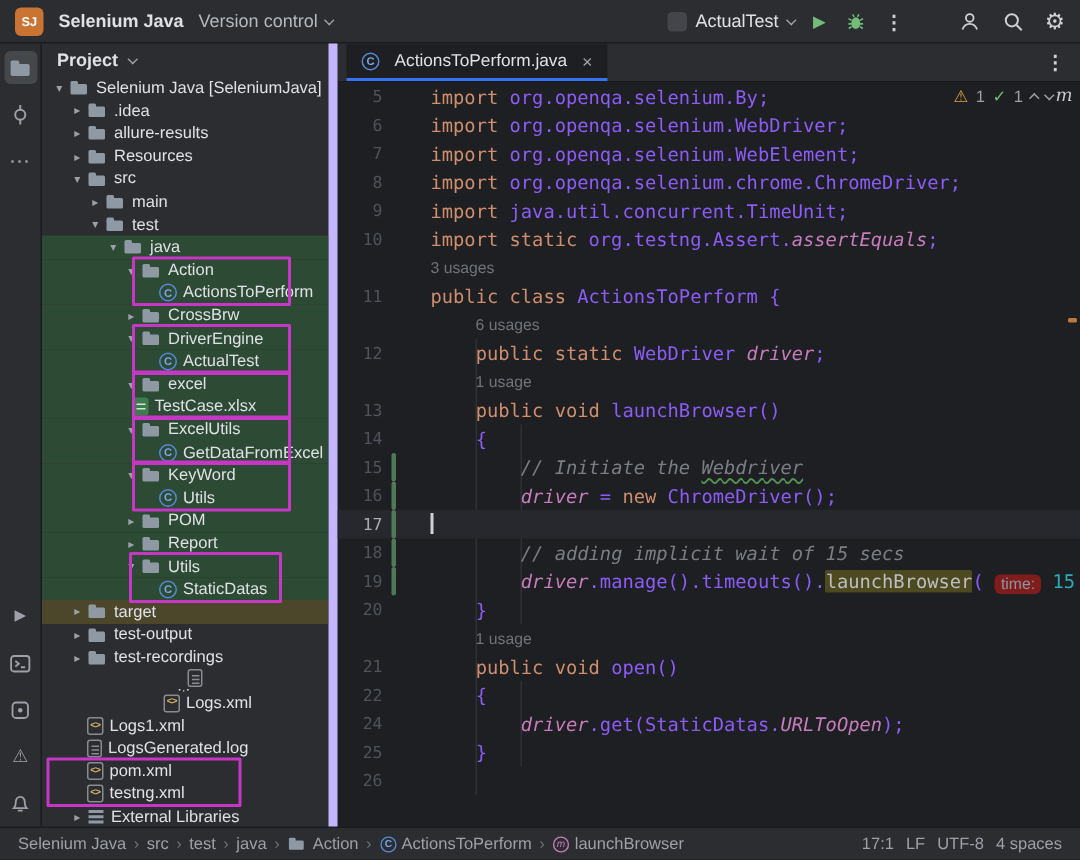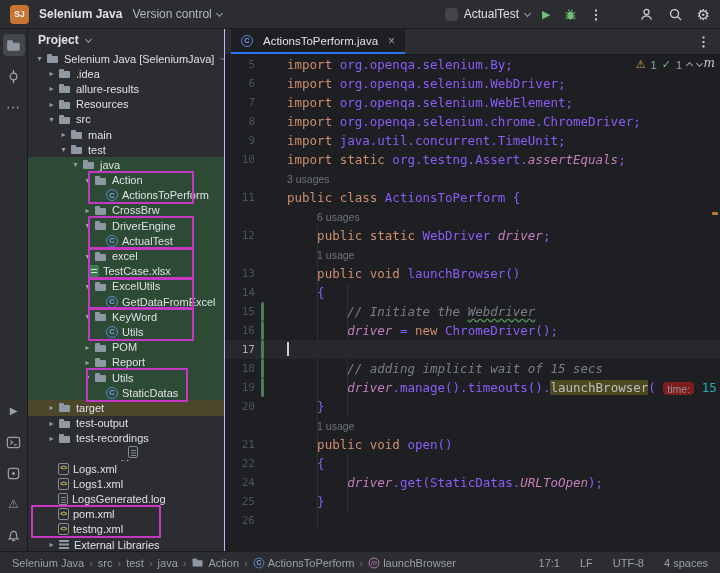--- a/index.html
+++ b/index.html
@@ -24,21 +24,21 @@
 .app{display:flex;height:522px;}
 .toolstrip{width:28px;background:#2B2D30;border-right:1px solid #1A1B1E;display:flex;flex-direction:column;align-items:center;padding:5px 0;flex:none;}
 .strip-top,.strip-bottom{display:flex;flex-direction:column;align-items:center;gap:9px;}
 .strip-spacer{flex:1;}
 .strip-btn{width:22px;height:22px;border-radius:4px;display:flex;align-items:center;justify-content:center;color:#9DA0A8;}
 .strip-btn.active{background:#45484B;color:#DFE1E5;}
 .gsvg{width:15px;height:15px;display:block;}
 .gtxt{line-height:1;}
 
 
-.project-panel{width:197px;background:#2B2D30;border-right:1px solid #c4b5fd;position:relative;overflow:hidden;flex:none;}
+.project-panel{width:197px;background:#2B2D30;border-right:6px solid #c4b5fd;position:relative;overflow:hidden;flex:none;}
 .panel-header{height:22px;display:flex;align-items:center;gap:7px;padding:0 10px;font-size:12px;font-weight:700;}
 #tree{position:absolute;top:22px;left:0;right:0;bottom:0;overflow:hidden;}
 .trow{display:flex;align-items:center;height:15.2px;font-size:11px;white-space:nowrap;overflow:hidden;}
 .trow.bg-green{background:#2C4A34;}
 .trow.bg-yellow{background:#4C462A;}
 .chev{width:13px;flex:none;color:#9DA0A8;font-size:8px;text-align:center;}
 .tlabel{color:#DFE1E5;}
 .tsuffix{color:#7E838A;margin-left:5px;}
 .ann{position:absolute;border:2px solid #C637C6;pointer-events:none;border-radius:1px;}
 
@@ -86,21 +86,21 @@
 .iw-ok{color:#6FBE73;font-size:11px;}
 .author-mark{position:absolute;top:1px;right:5px;font-family:"DejaVu Serif",serif;font-style:italic;font-size:12px;color:#C8CBD0;}
 .scroll-marker{position:absolute;top:157px;right:2px;width:6px;height:3px;background:#B97A3C;border-radius:1px;}
 
 
 .statusbar{height:22px;background:#2B2D30;border-top:1px solid #1A1B1E;display:flex;align-items:center;padding:0 12px;font-size:11px;color:#9DA0A8;}
 #crumbs{display:flex;align-items:center;gap:5px;min-width:0;overflow:hidden;white-space:nowrap;}
 .crumb{display:flex;align-items:center;gap:3px;}
 .crumb .ic{margin-right:0;transform:scale(.9);}
 .crumb-sep{color:#6F7479;}
-#status-right{margin-left:auto;display:flex;gap:20px;flex:none;}
+#status-right{margin-left:auto;display:flex;gap:8px;flex:none;}
 </style>
 </head>
 <body>
 
 <header class="titlebar">
   <div class="logo">SJ</div>
   <span class="proj-name">Selenium Java</span>
   <span class="tbtn">
     <span>Version control</span>
     <span class="cv"></span>
@@ -320,21 +320,21 @@
         <div class="trow" style="padding-left: 17px;">
           <span class="chev">▸</span>
           <span class="ic ic-folder"></span>
           <span class="tlabel">test-recordings</span>
         </div>
         <div class="trow" style="padding-left: 17px; flex-direction: column;">
           <span class="chev"></span>
           <span class="ic ic-file"></span>
           <span class="tlabel">.gitignore</span>
         </div>
-        <div class="trow" style="padding-left: 17px;">
+        <div class="trow" style="padding-left: 17px; justify-content: center;">
           <span class="chev"></span>
           <span class="ic ic-xml">&lt;&gt;</span>
           <span class="tlabel">Logs.xml</span>
         </div>
         <div class="trow" style="padding-left: 17px;">
           <span class="chev"></span>
           <span class="ic ic-xml">&lt;&gt;</span>
           <span class="tlabel">Logs1.xml</span>
         </div>
         <div class="trow" style="padding-left: 17px;">

